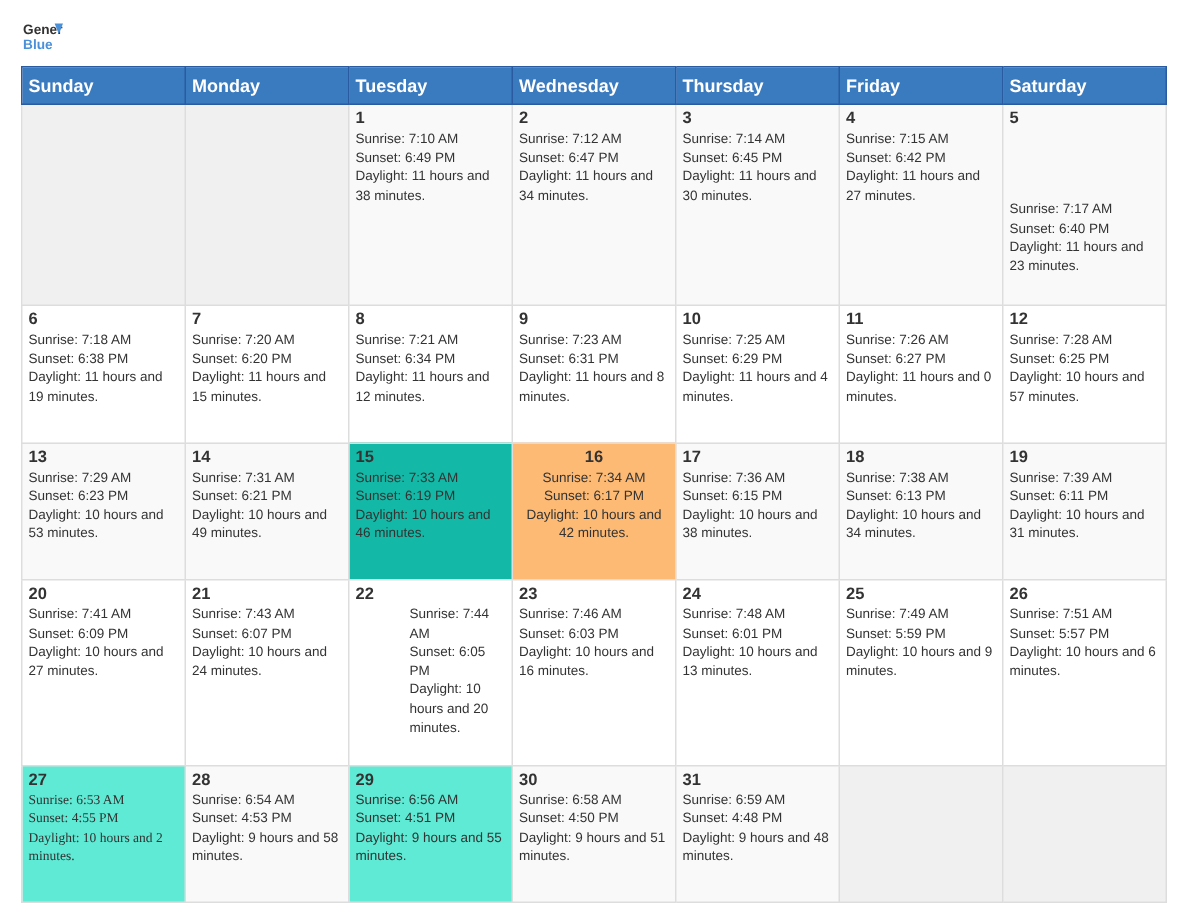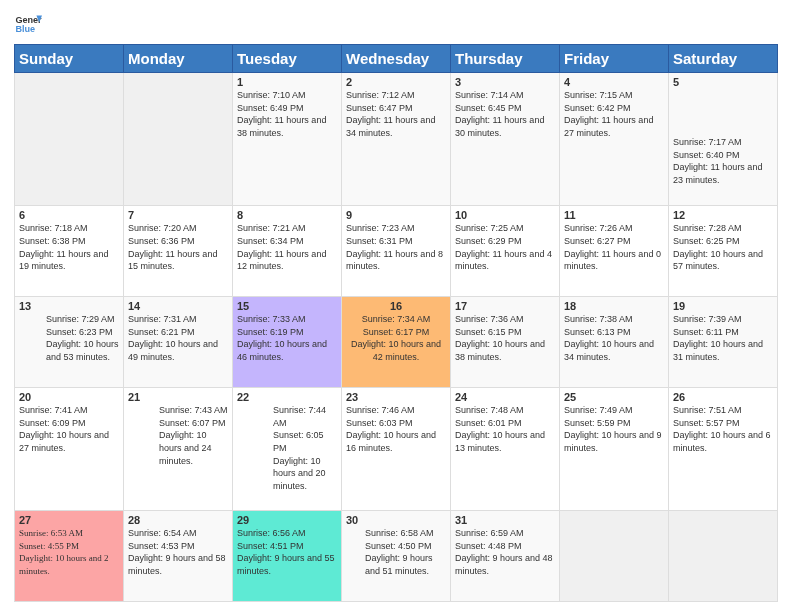--- a/index.html
+++ b/index.html
@@ -48,21 +48,21 @@
     .calendar {
       flex: 1;
       border: 1px solid #ccc;
       border-collapse: collapse;
       width: 100%;
       table-layout: fixed;
     }
     .calendar th {
       background: #3a7abf;
       color: #fff;
-      font-size: 15px;
+      font-size: 12px;
       font-weight: bold;
       padding: 5px 4px;
       text-align: left;
       border: 1px solid #2a5a9f;
     }
     .calendar td {
       vertical-align: top;
       padding: 3px 4px;
       border: 1px solid #ddd;
       font-size: 9.5px;
@@ -159,21 +159,21 @@
         <tr>
           <td>
             <span class="day-num">6</span>
             <div class="day-info" style="white-space: pre-line;">Sunrise: 7:18 AM
 Sunset: 6:38 PM
 Daylight: 11 hours and 19 minutes.</div>
           </td>
           <td>
             <span class="day-num">7</span>
             <div class="day-info" style="white-space: pre-line;">Sunrise: 7:20 AM
-Sunset: 6:36 PM
+Sunset: 6:20 PM
 Daylight: 11 hours and 15 minutes.</div>
           </td>
           <td>
             <span class="day-num">8</span>
             <div class="day-info" style="white-space: pre-line;">Sunrise: 7:21 AM
 Sunset: 6:34 PM
 Daylight: 11 hours and 12 minutes.</div>
           </td>
           <td>
             <span class="day-num">9</span>
@@ -196,31 +196,31 @@
           <td>
             <span class="day-num">12</span>
             <div class="day-info" style="white-space: pre-line;">Sunrise: 7:28 AM
 Sunset: 6:25 PM
 Daylight: 10 hours and 57 minutes.</div>
           </td>
         </tr>
         <tr style="background: rgb(249, 249, 249);">
           <td style="background: rgb(249, 249, 249);">
             <span class="day-num">13</span>
-            <div class="day-info" style="white-space: pre-line; margin-left: 27px;">Sunrise: 7:29 AM
+            <div class="day-info" style="white-space: pre-line;">Sunrise: 7:29 AM
 Sunset: 6:23 PM
 Daylight: 10 hours and 53 minutes.</div>
           </td>
           <td style="background: rgb(249, 249, 249);">
             <span class="day-num">14</span>
             <div class="day-info" style="white-space: pre-line;">Sunrise: 7:31 AM
 Sunset: 6:21 PM
 Daylight: 10 hours and 49 minutes.</div>
           </td>
-          <td style="background: #c4b5fd;">
+          <td style="background: #14b8a6;">
             <span class="day-num">15</span>
             <div class="day-info" style="white-space: pre-line;">Sunrise: 7:33 AM
 Sunset: 6:19 PM
 Daylight: 10 hours and 46 minutes.</div>
           </td>
           <td style="background: #fdba74; text-align: center;">
             <span class="day-num">16</span>
             <div class="day-info" style="white-space: pre-line;">Sunrise: 7:34 AM
 Sunset: 6:17 PM
 Daylight: 10 hours and 42 minutes.</div>
@@ -246,21 +246,21 @@
         </tr>
         <tr>
           <td>
             <span class="day-num">20</span>
             <div class="day-info" style="white-space: pre-line;">Sunrise: 7:41 AM
 Sunset: 6:09 PM
 Daylight: 10 hours and 27 minutes.</div>
           </td>
           <td>
             <span class="day-num">21</span>
-            <div class="day-info" style="white-space: pre-line; margin-left: 31px;">Sunrise: 7:43 AM
+            <div class="day-info" style="white-space: pre-line;">Sunrise: 7:43 AM
 Sunset: 6:07 PM
 Daylight: 10 hours and 24 minutes.</div>
           </td>
           <td>
             <span class="day-num">22</span>
             <div class="day-info" style="white-space: pre-line; margin-left: 36px;">Sunrise: 7:44 AM
 Sunset: 6:05 PM
 Daylight: 10 hours and 20 minutes.</div>
           </td>
           <td>
@@ -282,41 +282,41 @@
 Daylight: 10 hours and 9 minutes.</div>
           </td>
           <td>
             <span class="day-num">26</span>
             <div class="day-info" style="white-space: pre-line;">Sunrise: 7:51 AM
 Sunset: 5:57 PM
 Daylight: 10 hours and 6 minutes.</div>
           </td>
         </tr>
         <tr style="background: rgb(249, 249, 249);">
-          <td style="background: #fca5a5;">
+          <td style="background: #5eead4;">
             <span class="day-num">27</span>
             <div class="day-info" style="white-space: pre-line; font-family: Liberation Serif, serif;">Sunrise: 6:53 AM
 Sunset: 4:55 PM
 Daylight: 10 hours and 2 minutes.</div>
           </td>
           <td style="background: rgb(249, 249, 249);">
             <span class="day-num">28</span>
             <div class="day-info" style="white-space: pre-line;">Sunrise: 6:54 AM
 Sunset: 4:53 PM
 Daylight: 9 hours and 58 minutes.</div>
           </td>
           <td style="background: #5eead4;">
             <span class="day-num">29</span>
             <div class="day-info" style="white-space: pre-line;">Sunrise: 6:56 AM
 Sunset: 4:51 PM
 Daylight: 9 hours and 55 minutes.</div>
           </td>
           <td style="background: rgb(249, 249, 249);">
             <span class="day-num">30</span>
-            <div class="day-info" style="white-space: pre-line; margin-left: 19px;">Sunrise: 6:58 AM
+            <div class="day-info" style="white-space: pre-line;">Sunrise: 6:58 AM
 Sunset: 4:50 PM
 Daylight: 9 hours and 51 minutes.</div>
           </td>
           <td style="background: rgb(249, 249, 249);">
             <span class="day-num">31</span>
             <div class="day-info" style="white-space: pre-line;">Sunrise: 6:59 AM
 Sunset: 4:48 PM
 Daylight: 9 hours and 48 minutes.</div>
           </td>
           <td class="empty" style="background: rgb(240, 240, 240);"></td>

